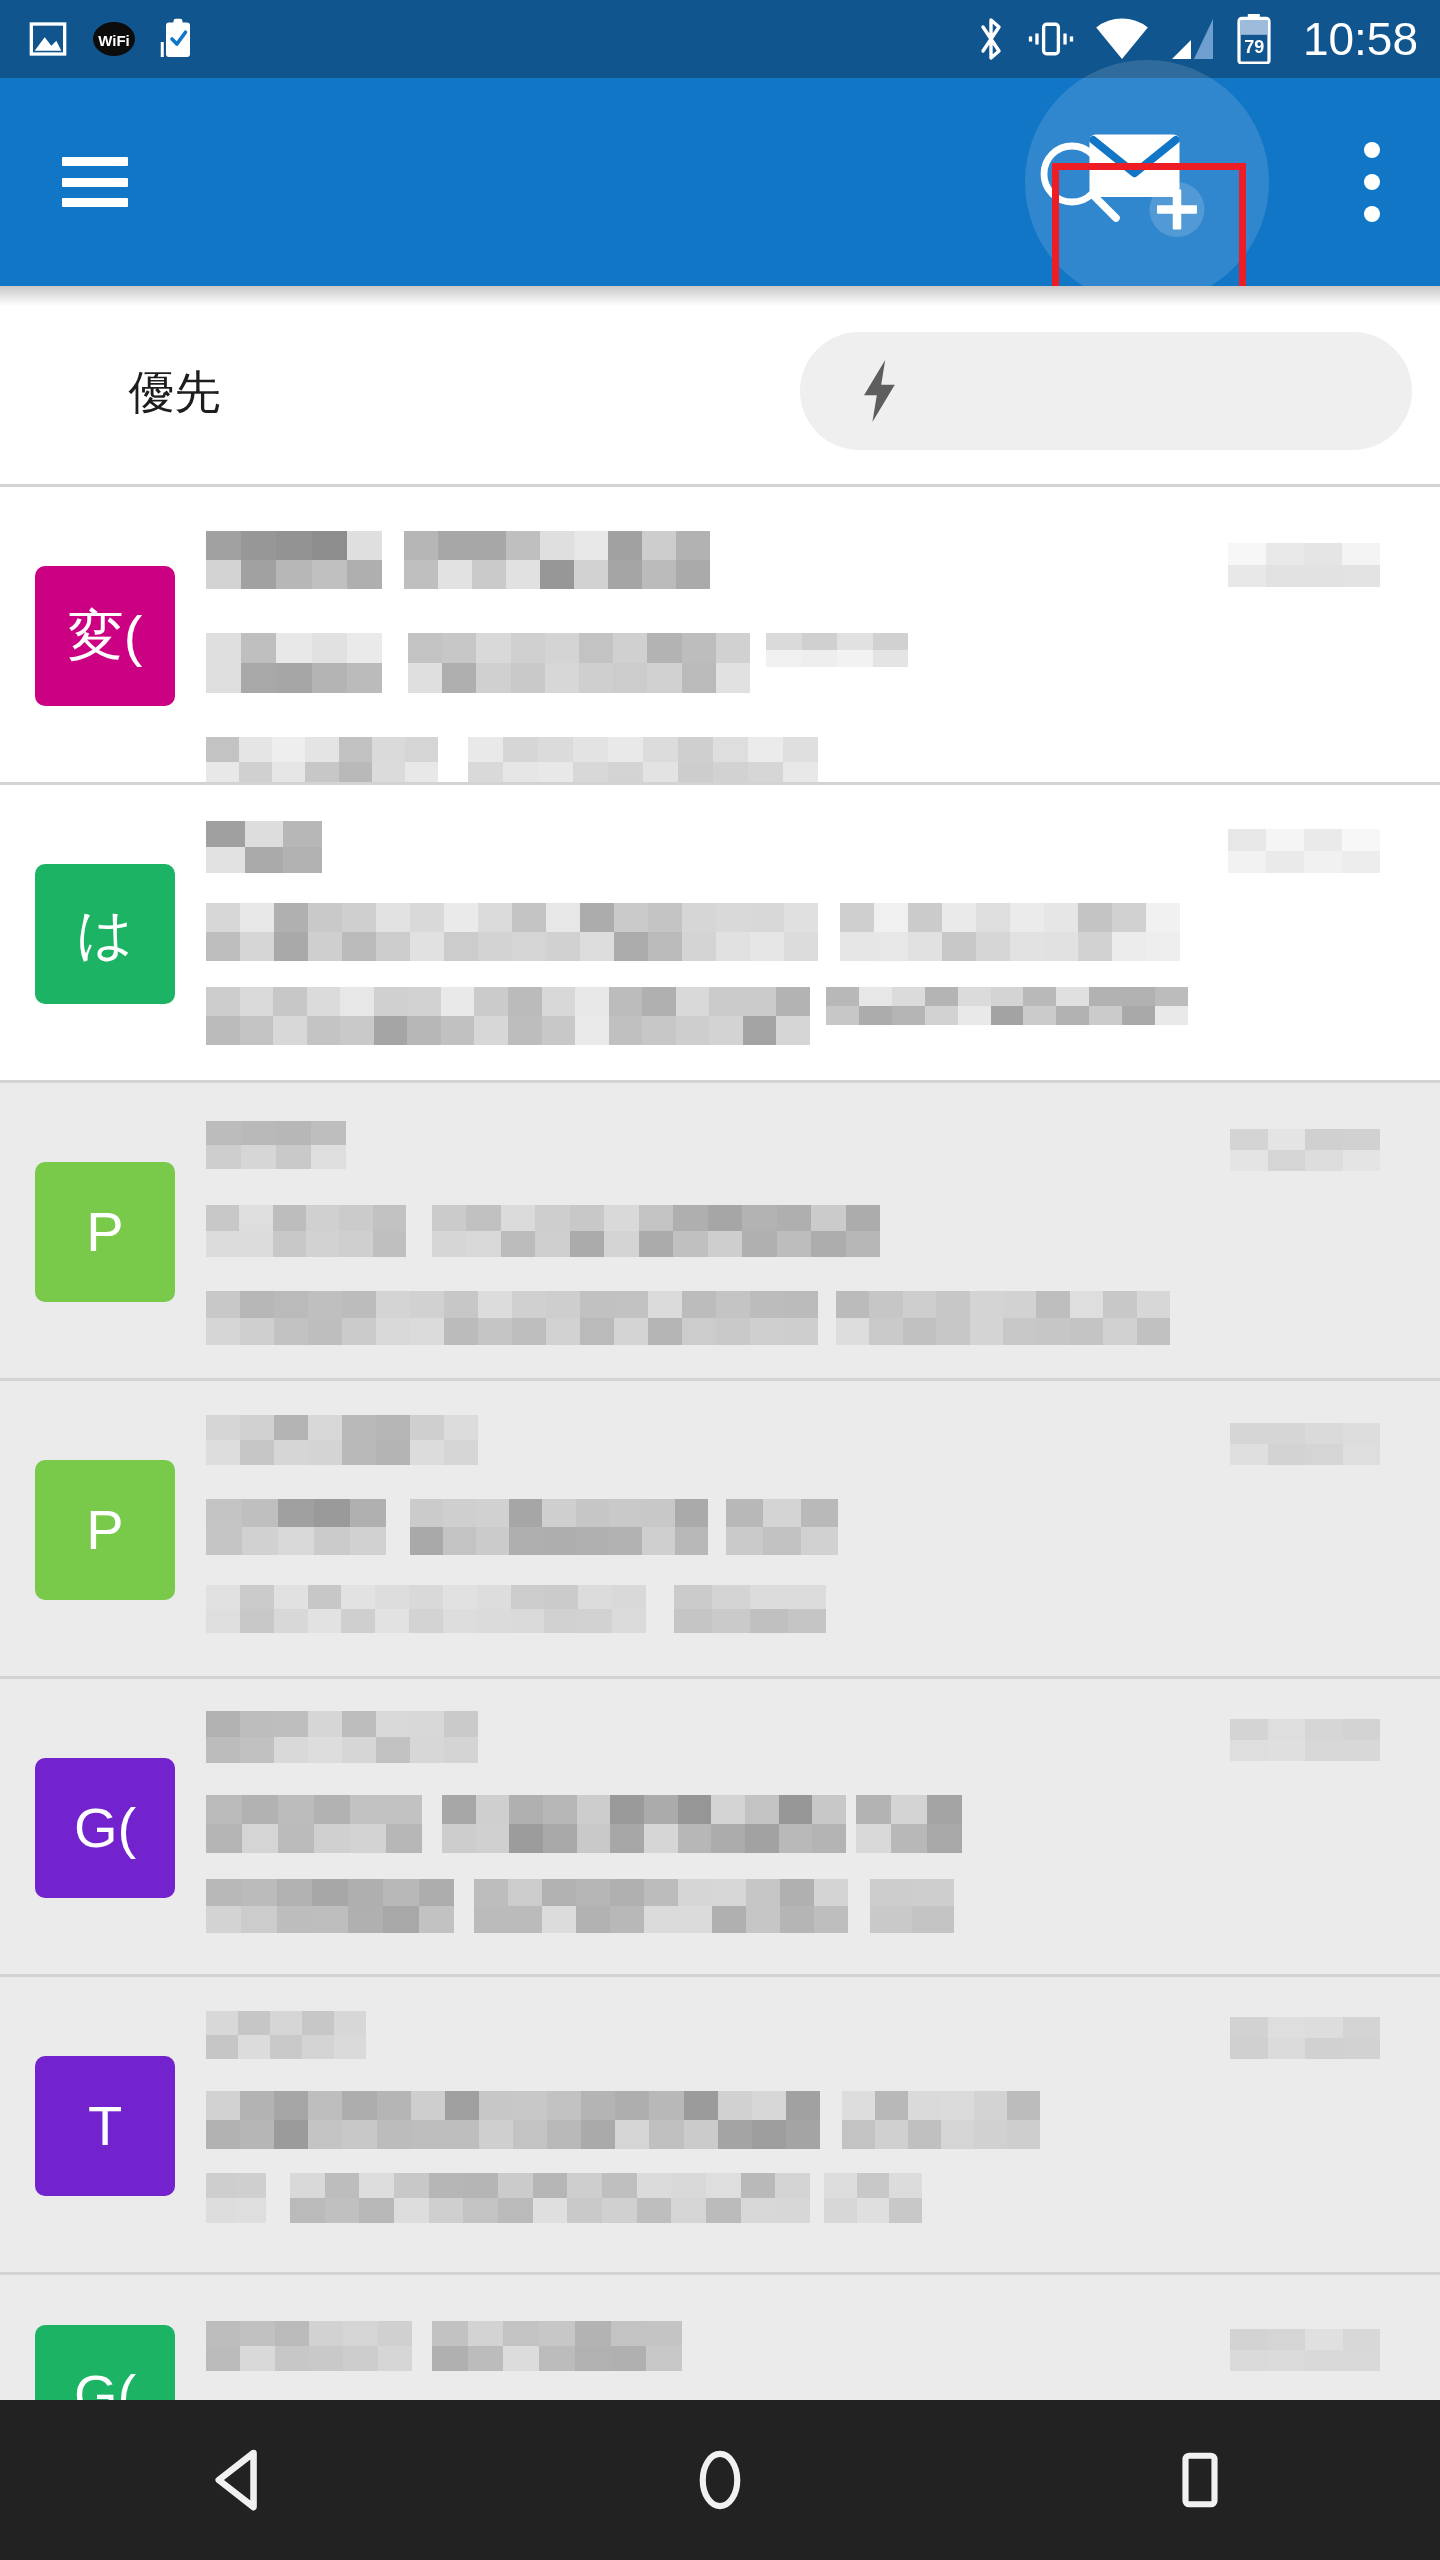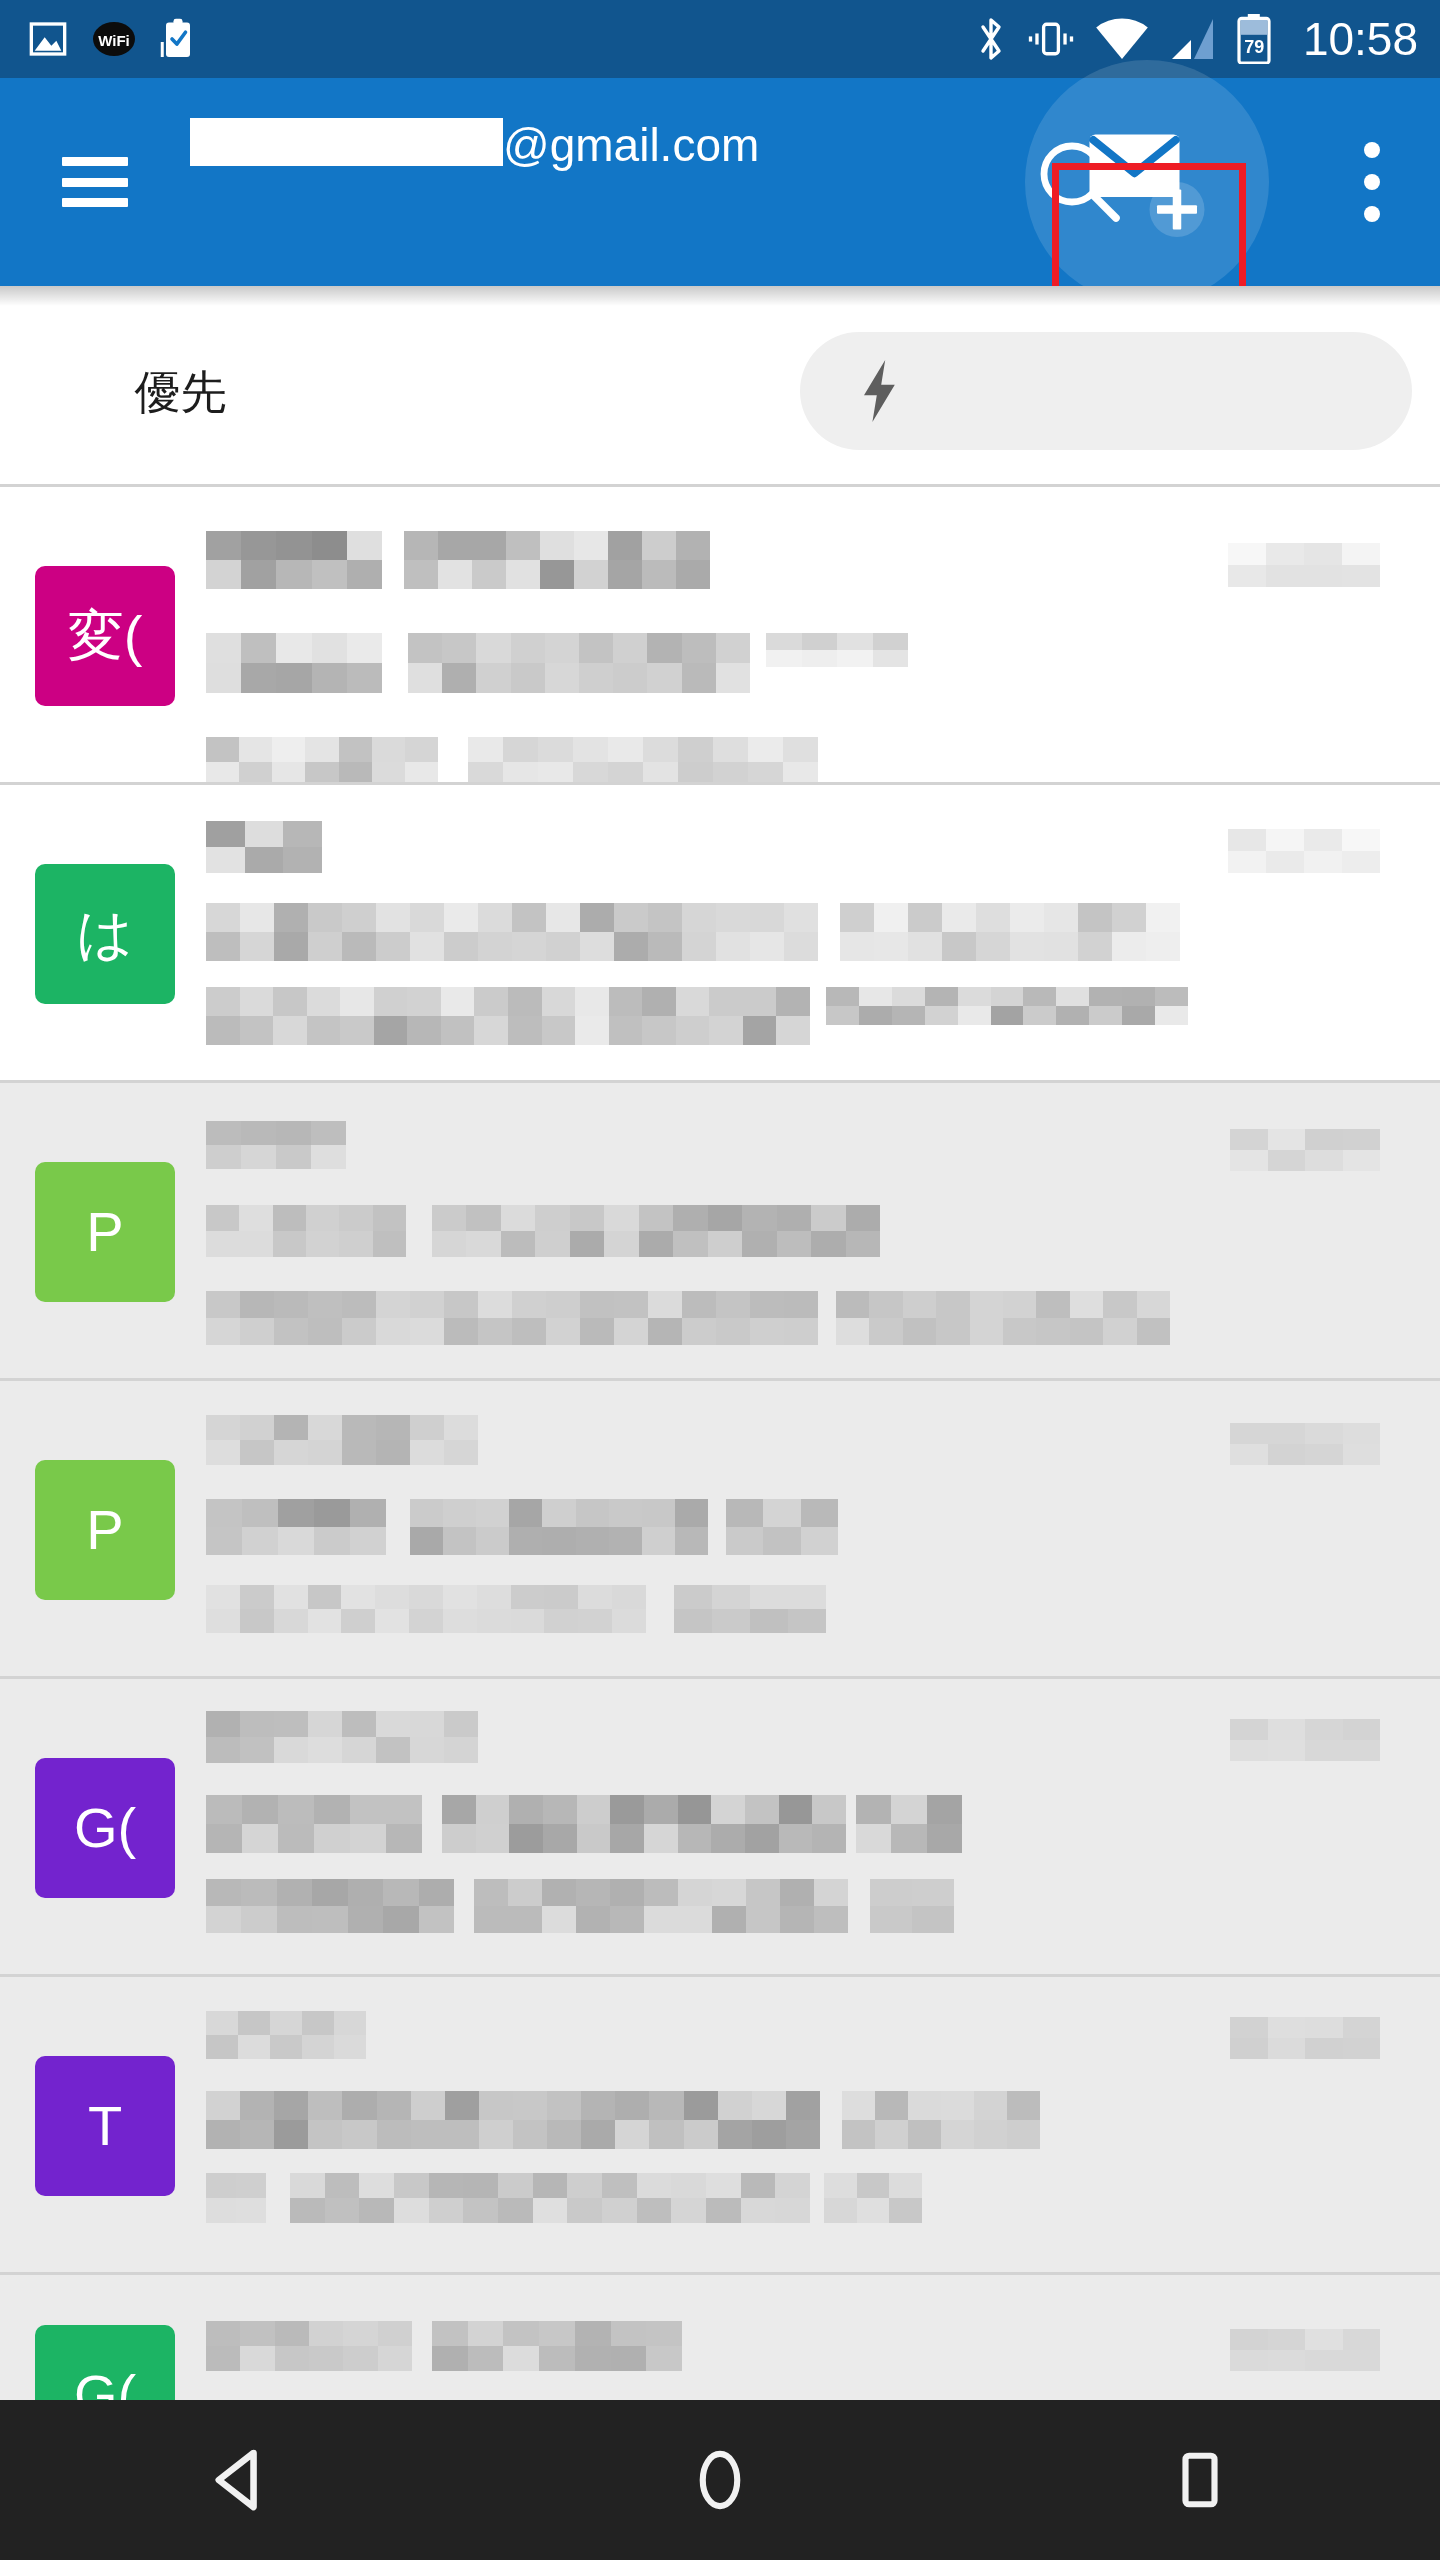--- a/index.html
+++ b/index.html
@@ -106,21 +106,21 @@
     position: relative; height: 198px;
     display: flex; align-items: center; justify-content: center;
     padding-top: 14px;
   }
   .tab-label { font-size: 46px; color: #1d1d1d; line-height: 1; }
   .tab-underline {
     position: absolute; bottom: 40px; left: 50%; transform: translateX(-50%);
     width: 207px; height: 13px; background: #2e7fd4; display: none;
   }
   .tab.active .tab-underline { display: block; }
-  .tab-focused { left: 8px; width: 345px; }
+  .tab-focused { left: 2px; width: 345px; }
   .tab-other { width: 350px; }
 
   .quickfilter {
     position: absolute; left: 800px; top: 332px;
     width: 612px; height: 118px;
     background: #efefef; border-radius: 59px;
     display: flex; align-items: center;
     padding-left: 60px;
   }
   .qf-bolt { width: 40px; height: 62px; margin-right: 42px; flex: 0 0 auto; }
@@ -218,24 +218,20 @@
   </div>
 
   <div class="app-bar">
     <div class="hamburger">
       <span></span>
       <span></span>
       <span></span>
     </div>
 
     <div class="titleblock">
-      <div class="account-line">
-        <span class="account-redaction"></span>
-        <span class="account-domain">@gmail.com</span>
-      </div>
     </div>
 
     <div class="search-btn">
       <svg width="96" height="96" viewBox="0 0 24 24">
         <circle cx="10" cy="10" r="7" fill="none" stroke="#ffffff" stroke-width="1.7"></circle>
         <line x1="15.1" y1="15.1" x2="21" y2="21" stroke="#ffffff" stroke-width="1.9" stroke-linecap="round"></line>
       </svg>
     </div>
 
     <div class="compose-wrap">

